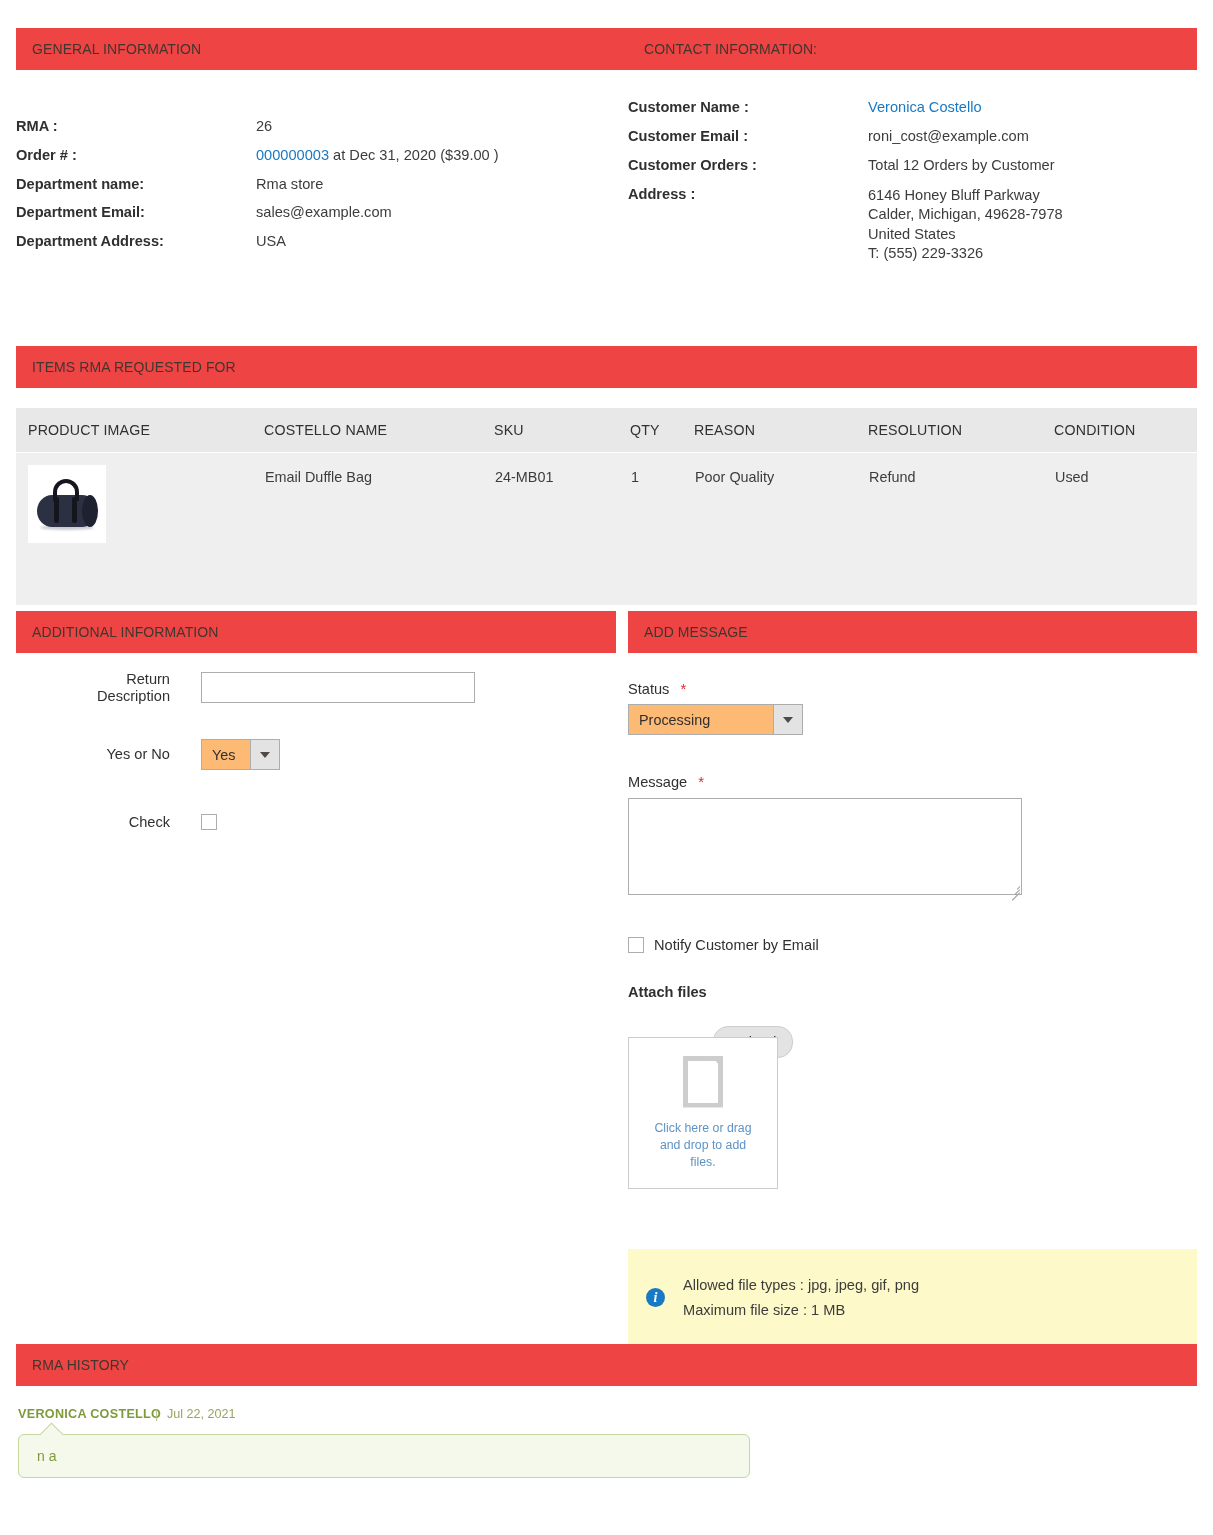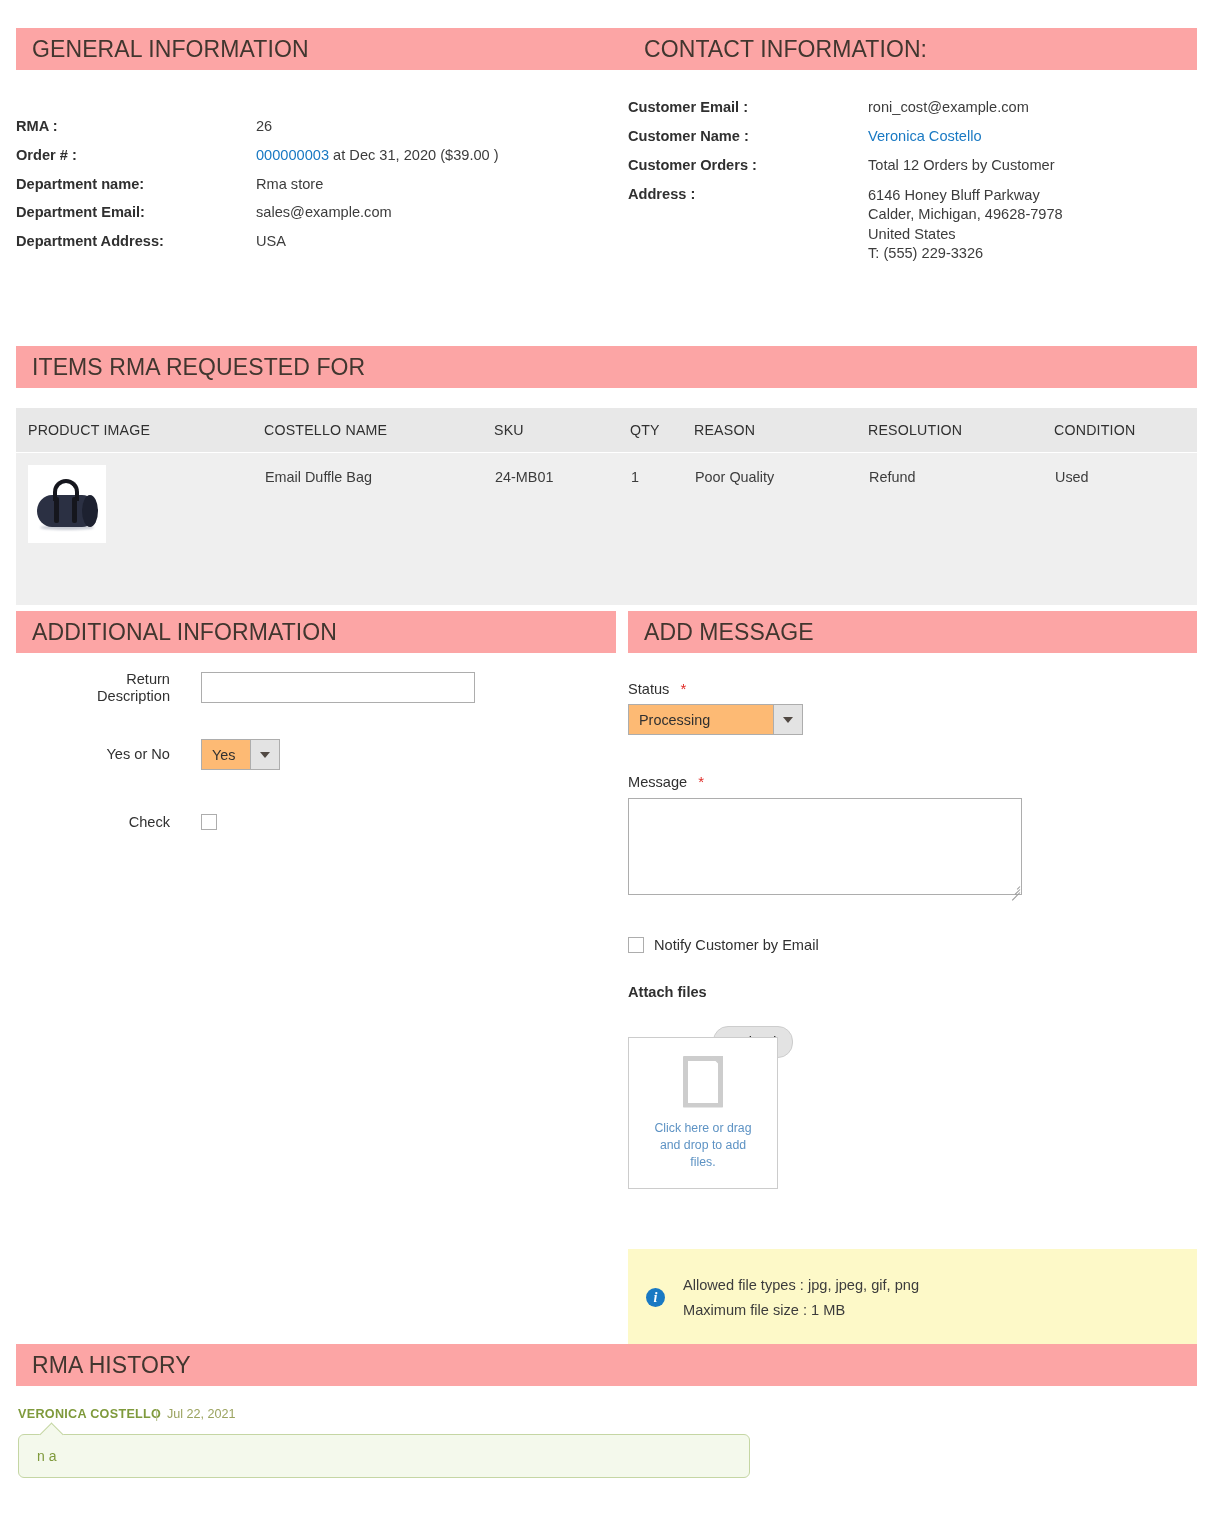--- a/index.html
+++ b/index.html
@@ -8,26 +8,26 @@
     width: 1213px; height: 1535px;
     background: #ffffff;
     font-family: "Liberation Sans", sans-serif;
     color: #303030;
   }
   .page { position: relative; width: 1213px; height: 1535px; overflow: hidden; }
 
   
   .band {
     position: absolute;
-    background: #fca5a5;
+    background: #ef4444;
     height: 42px;
     display: flex;
     align-items: center;
     padding-left: 16px;
-    font-size: 23px;
+    font-size: 14px;
     letter-spacing: .1px;
     color: #41362f;
     font-weight: 400;
   }
 
   
   .dl { position: absolute; }
   .drow { display: flex; margin-bottom: 12.5px; font-size: 14.6px; }
   .dt { font-weight: bold; color: #303030; }
   .dd { color: #3c3c3c; }
@@ -325,26 +325,26 @@
       <span class="dd">USA</span>
     </div>
   </div>
 
   <div class="band" style="left:628px; top:28px; width:569px;">
     <span>CONTACT INFORMATION:</span>
   </div>
 
   <div class="dl" style="left:628px; top:99px; width:570px;">
     <div class="drow" style="margin-bottom:13px;">
+      <span class="dt" style="width:240px;">Customer Name :</span>
+      <a class="link" href="#">Veronica Costello</a>
+    </div>
+    <div class="drow" style="margin-bottom:13px;">
       <span class="dt" style="width:240px;">Customer Email :</span>
       <span class="dd">roni_cost@example.com</span>
-    </div>
-    <div class="drow" style="margin-bottom:13px;">
-      <span class="dt" style="width:240px;">Customer Name :</span>
-      <a class="link" href="#">Veronica Costello</a>
     </div>
     <div class="drow" style="margin-bottom:13px;">
       <span class="dt" style="width:240px;">Customer Orders :</span>
       <span class="dd">Total 12 Orders by Customer</span>
     </div>
     <div class="drow">
       <span class="dt" style="width:240px;">Address :</span>
       <span class="dd" style="line-height:19.3px;">
         <span>6146 Honey Bluff Parkway</span><br>
         <span>Calder, Michigan, 49628-7978</span><br>

